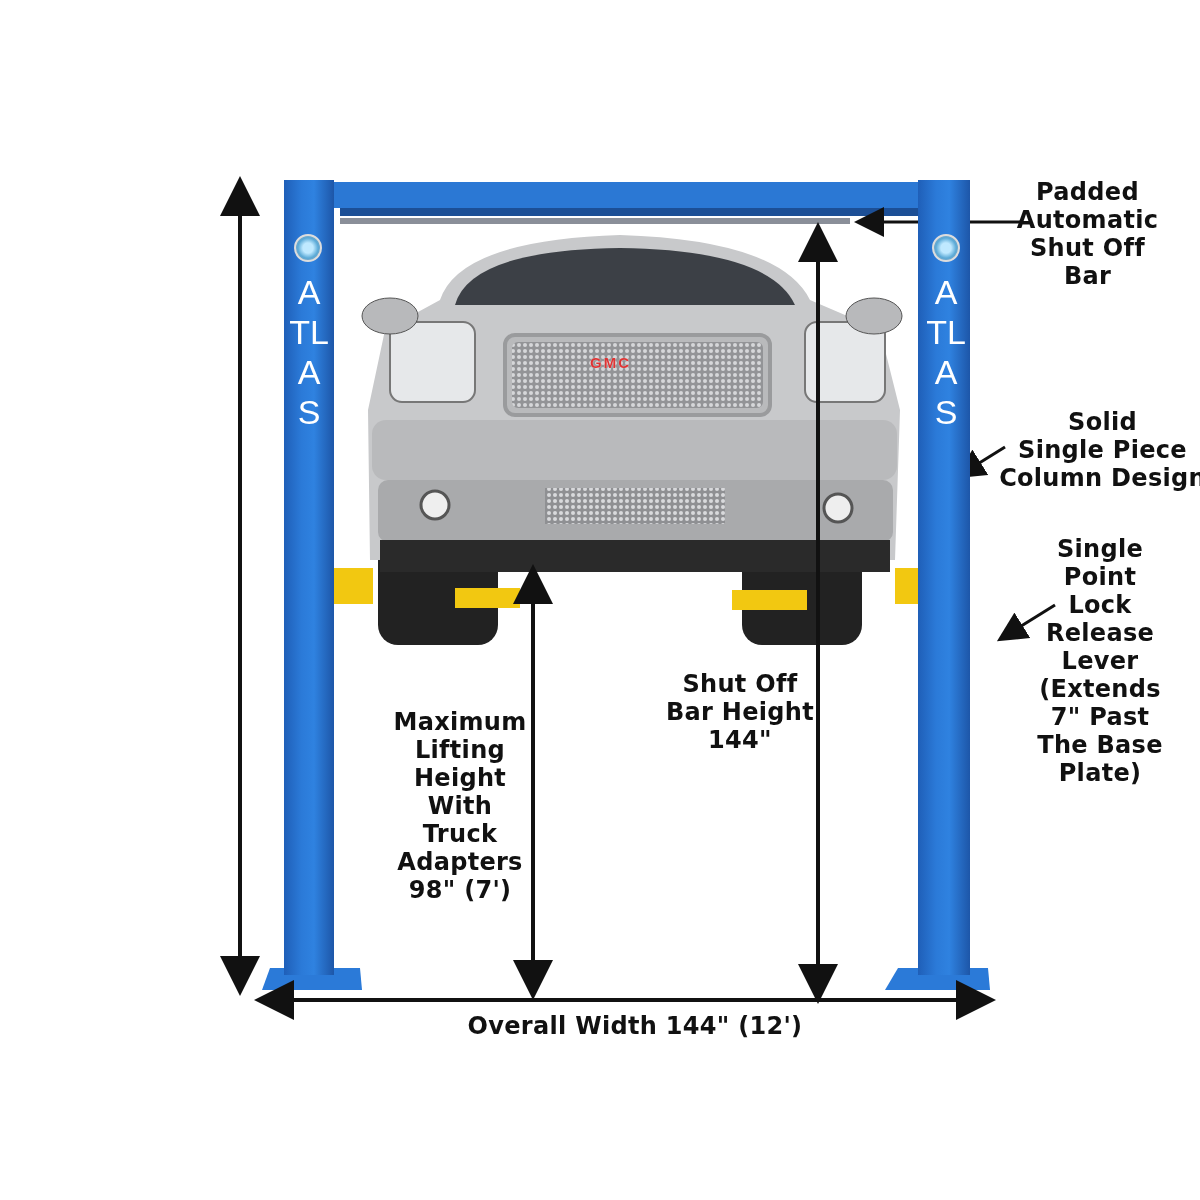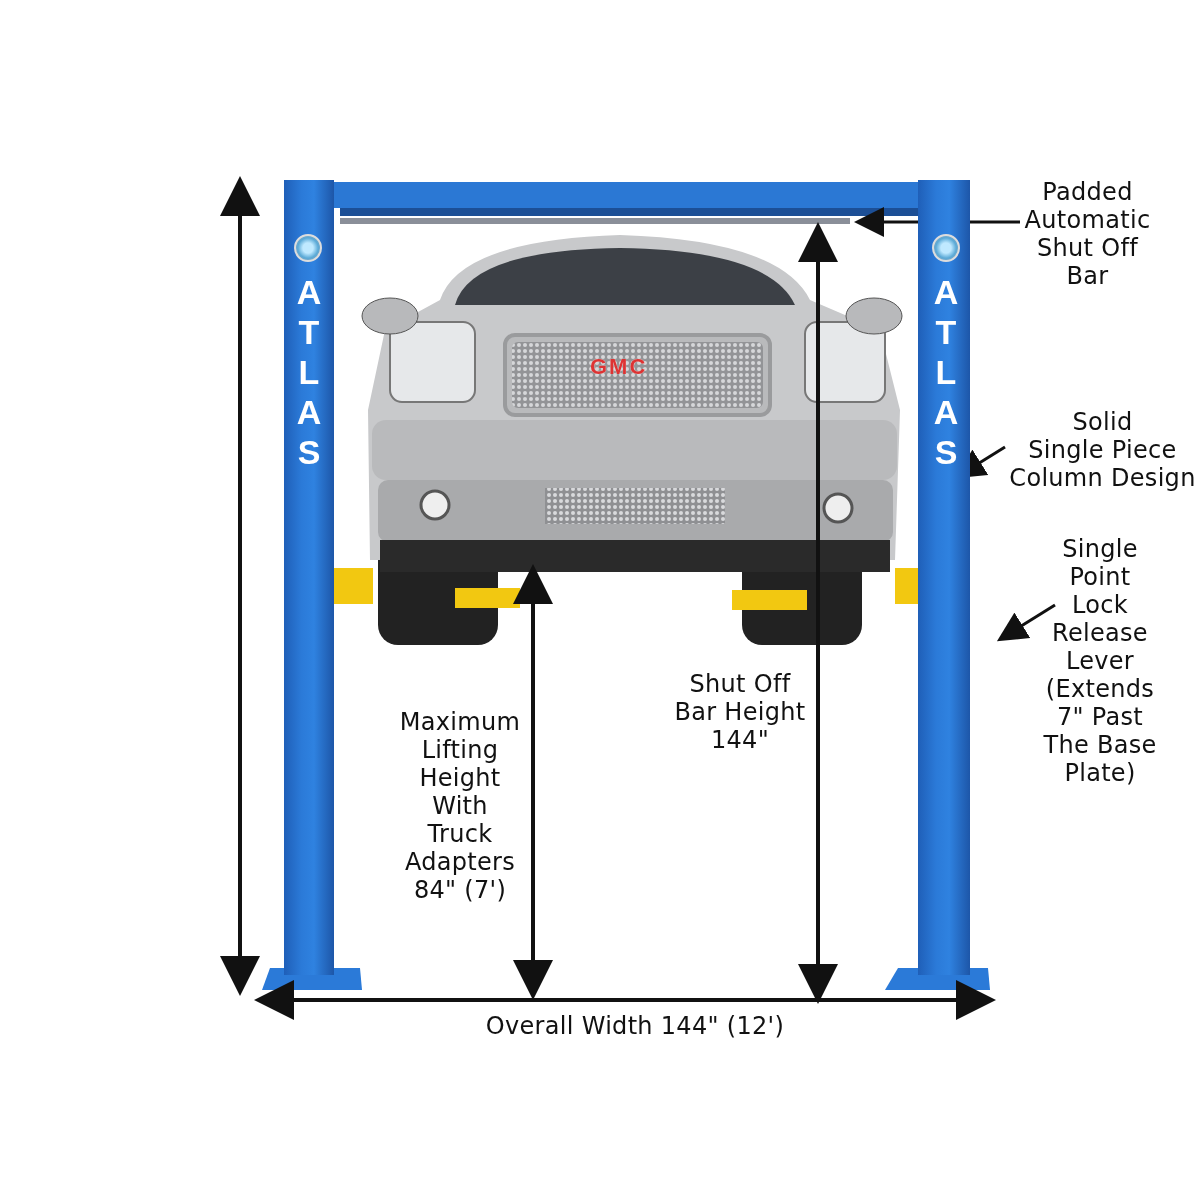--- a/index.html
+++ b/index.html
@@ -1,26 +1,26 @@
 <!DOCTYPE html>
 <html><head>
 <meta charset="utf-8">
 <style>
   html, body { margin: 0; padding: 0; background: #ffffff; }
   body { width: 1200px; height: 1200px; position: relative; overflow: hidden;
          font-family: "DejaVu Sans", "Liberation Sans", sans-serif; }
   .stage { position: absolute; left: 0; top: 0; width: 1200px; height: 1200px; }
-  .lbl { position: absolute; text-align: center; color: #111; font-weight: normal;
+  .lbl { position: absolute; text-align: center; color: #111; font-weight: bold;
          font-size: 24px; line-height: 28px; letter-spacing: 0.3px; white-space: pre-line; }
   .col { position: absolute; background: linear-gradient(90deg,#1f5fb8 0%,#2b7ad8 35%,#2f82e0 60%,#1d56a8 100%); }
-  .col-text { position: absolute; color: #fff; font-weight: bold; font-size: 34px;
+  .col-text { position: absolute; color: #fff; font-weight: normal; font-size: 34px;
               font-family: "Liberation Sans", sans-serif; text-align: center; line-height: 40px; width: 40px; }
   .badge { position: absolute; width: 24px; height: 24px; border-radius: 50%;
            background: radial-gradient(circle,#bfe9ff 30%,#5aa9d6 60%,#9ab 90%); border: 2px solid #ddd; }
-  .gmc { position: absolute; color: #d33; font-weight: bold; font-size: 22px; letter-spacing: 2px;
+  .gmc { position: absolute; color: #d33; font-weight: bold; font-size: 15px; letter-spacing: 2px;
          font-family: "Liberation Sans", sans-serif; text-shadow: 0 0 1px #fff; }
 </style>
 </head>
 <body>
 
 <div class="stage">
   <svg width="1200" height="1200" style="position:absolute;left:0;top:0">
     <defs>
       <marker id="ah" markerWidth="10" markerHeight="10" refX="8" refY="5" orient="auto-start-reverse">
         <path d="M0,0 L10,5 L0,10 z" fill="#111"></path>
@@ -104,18 +104,18 @@
 (Extends
 7" Past
 The Base
 Plate)</div>
   <div class="lbl" style="left:385px;top:708px;width:150px;">Maximum
 Lifting
 Height
 With
 Truck
 Adapters
-84" (7')</div>
+98" (7')</div>
   <div class="lbl" style="left:660px;top:670px;width:160px;">Shut Off
 Bar Height
 144"</div>
   <div class="lbl" style="left:430px;top:1012px;width:410px;white-space:nowrap;">Overall Width 144" (12')</div>
 </div>
 
 </body></html>

